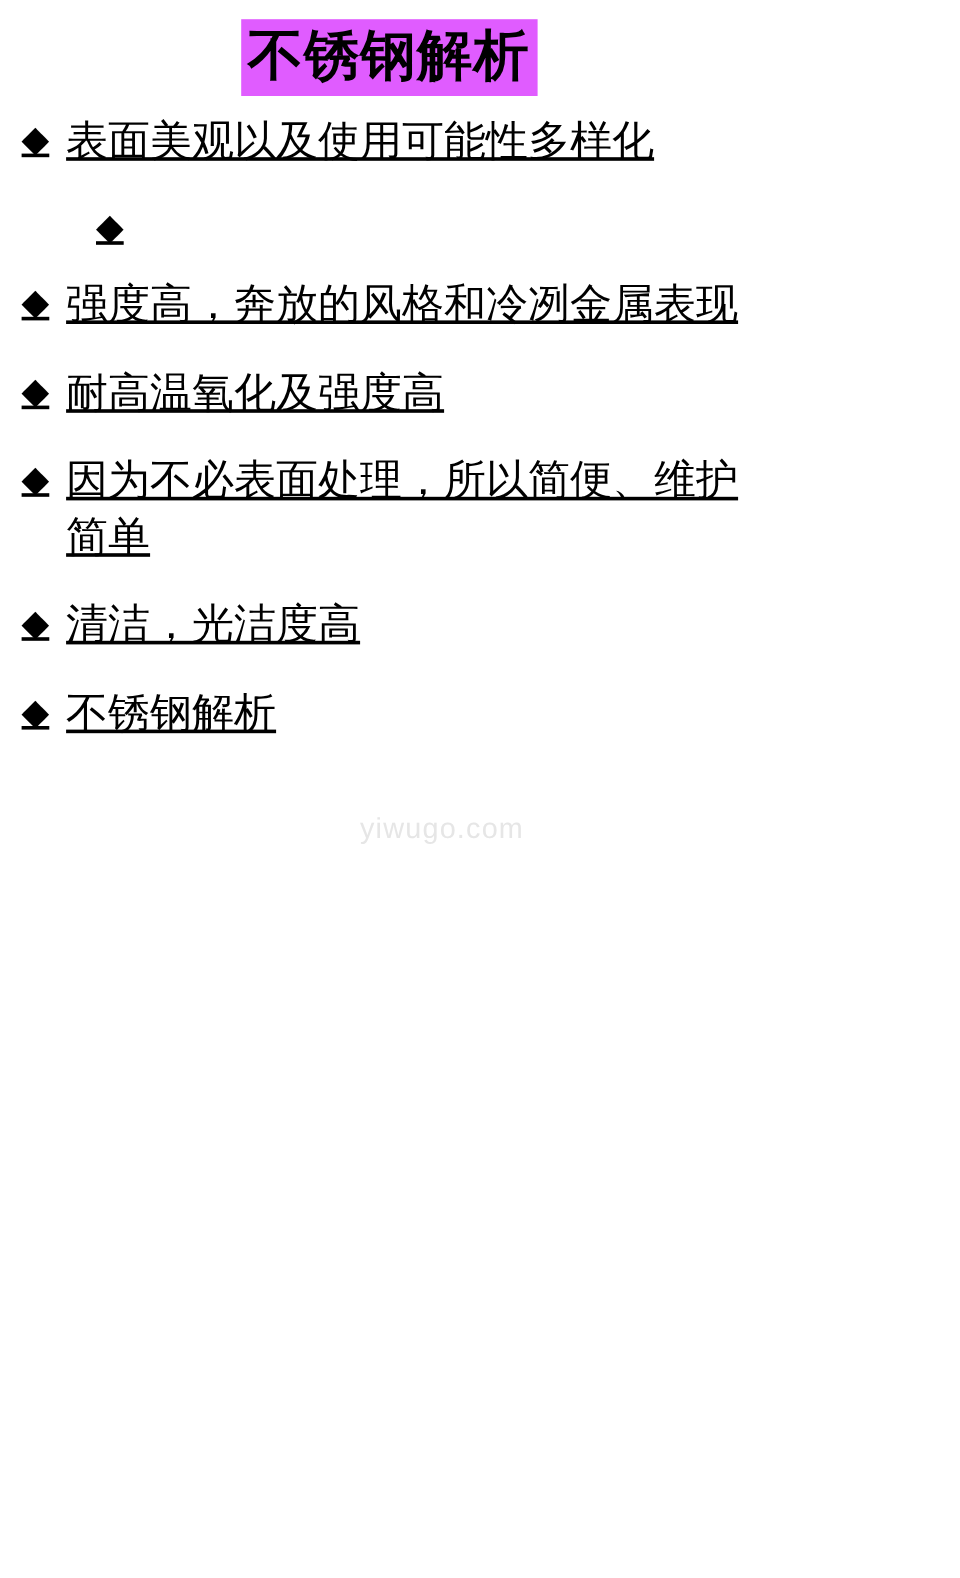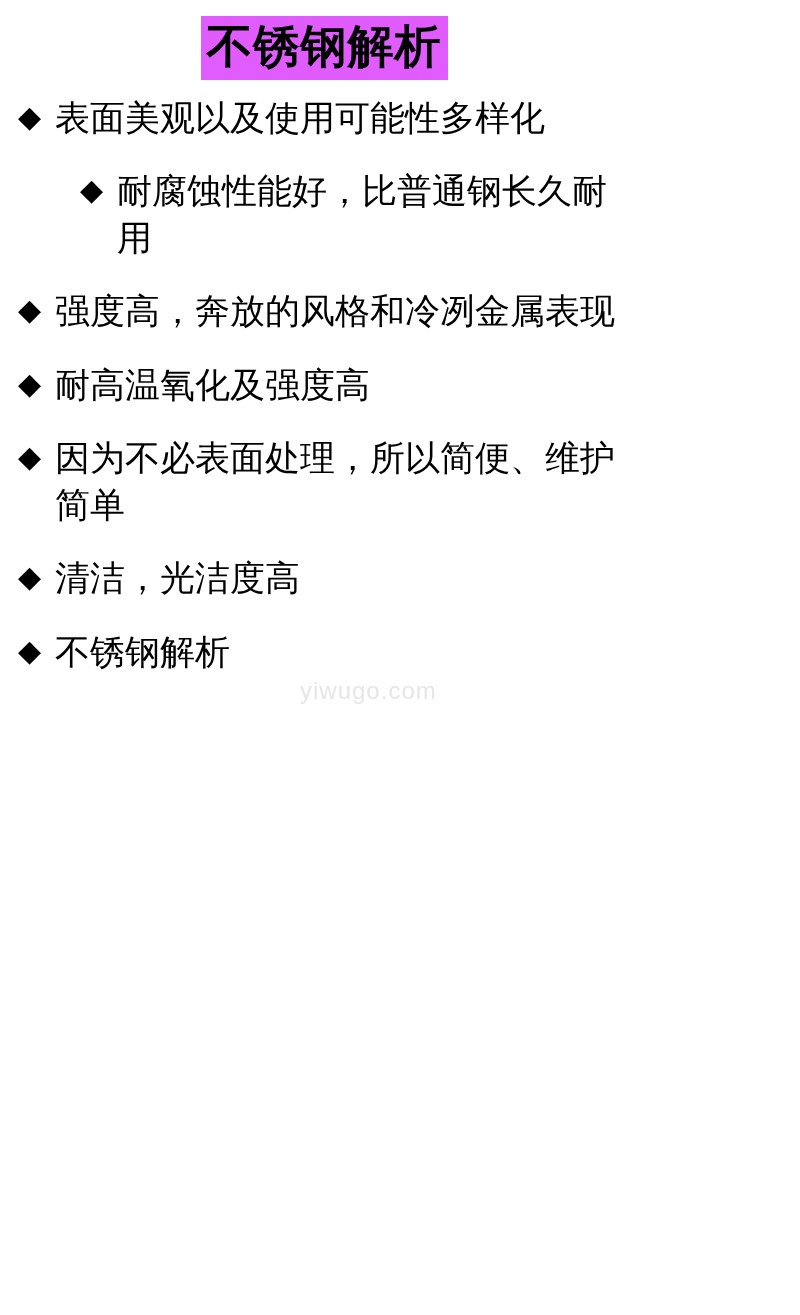--- a/index.html
+++ b/index.html
@@ -14,20 +14,21 @@
     color: #000000;
     position: relative;
     overflow: hidden;
   }
   .page {
     width: 648px;
     min-height: 1315px;
     box-sizing: border-box;
     padding: 8px 18px 26px 18px;
     position: relative;
+    text-decoration: underline;
   }
   .title-wrap {
     text-align: center;
     margin: 8px 0 14px 0;
   }
   .title {
     display: inline-block;
     font-size: 46px;
     font-weight: bold;
     line-height: 1.25;
@@ -97,21 +98,20 @@
 
   <ul class="bullet-list">
 
     <li class="bullet-item">
       <span class="diamond">◆</span>
       <span class="bullet-text">表面美观以及使用可能性多样化</span>
     </li>
 
     <li class="bullet-item indent">
       <span class="diamond">◆</span>
-      <span class="bullet-text">耐腐蚀性能好，比普通钢长久耐用</span>
     </li>
 
     <li class="bullet-item">
       <span class="diamond">◆</span>
       <span class="bullet-text">强度高，奔放的风格和冷冽金属表现</span>
     </li>
 
     <li class="bullet-item">
       <span class="diamond">◆</span>
       <span class="bullet-text">耐高温氧化及强度高</span>

